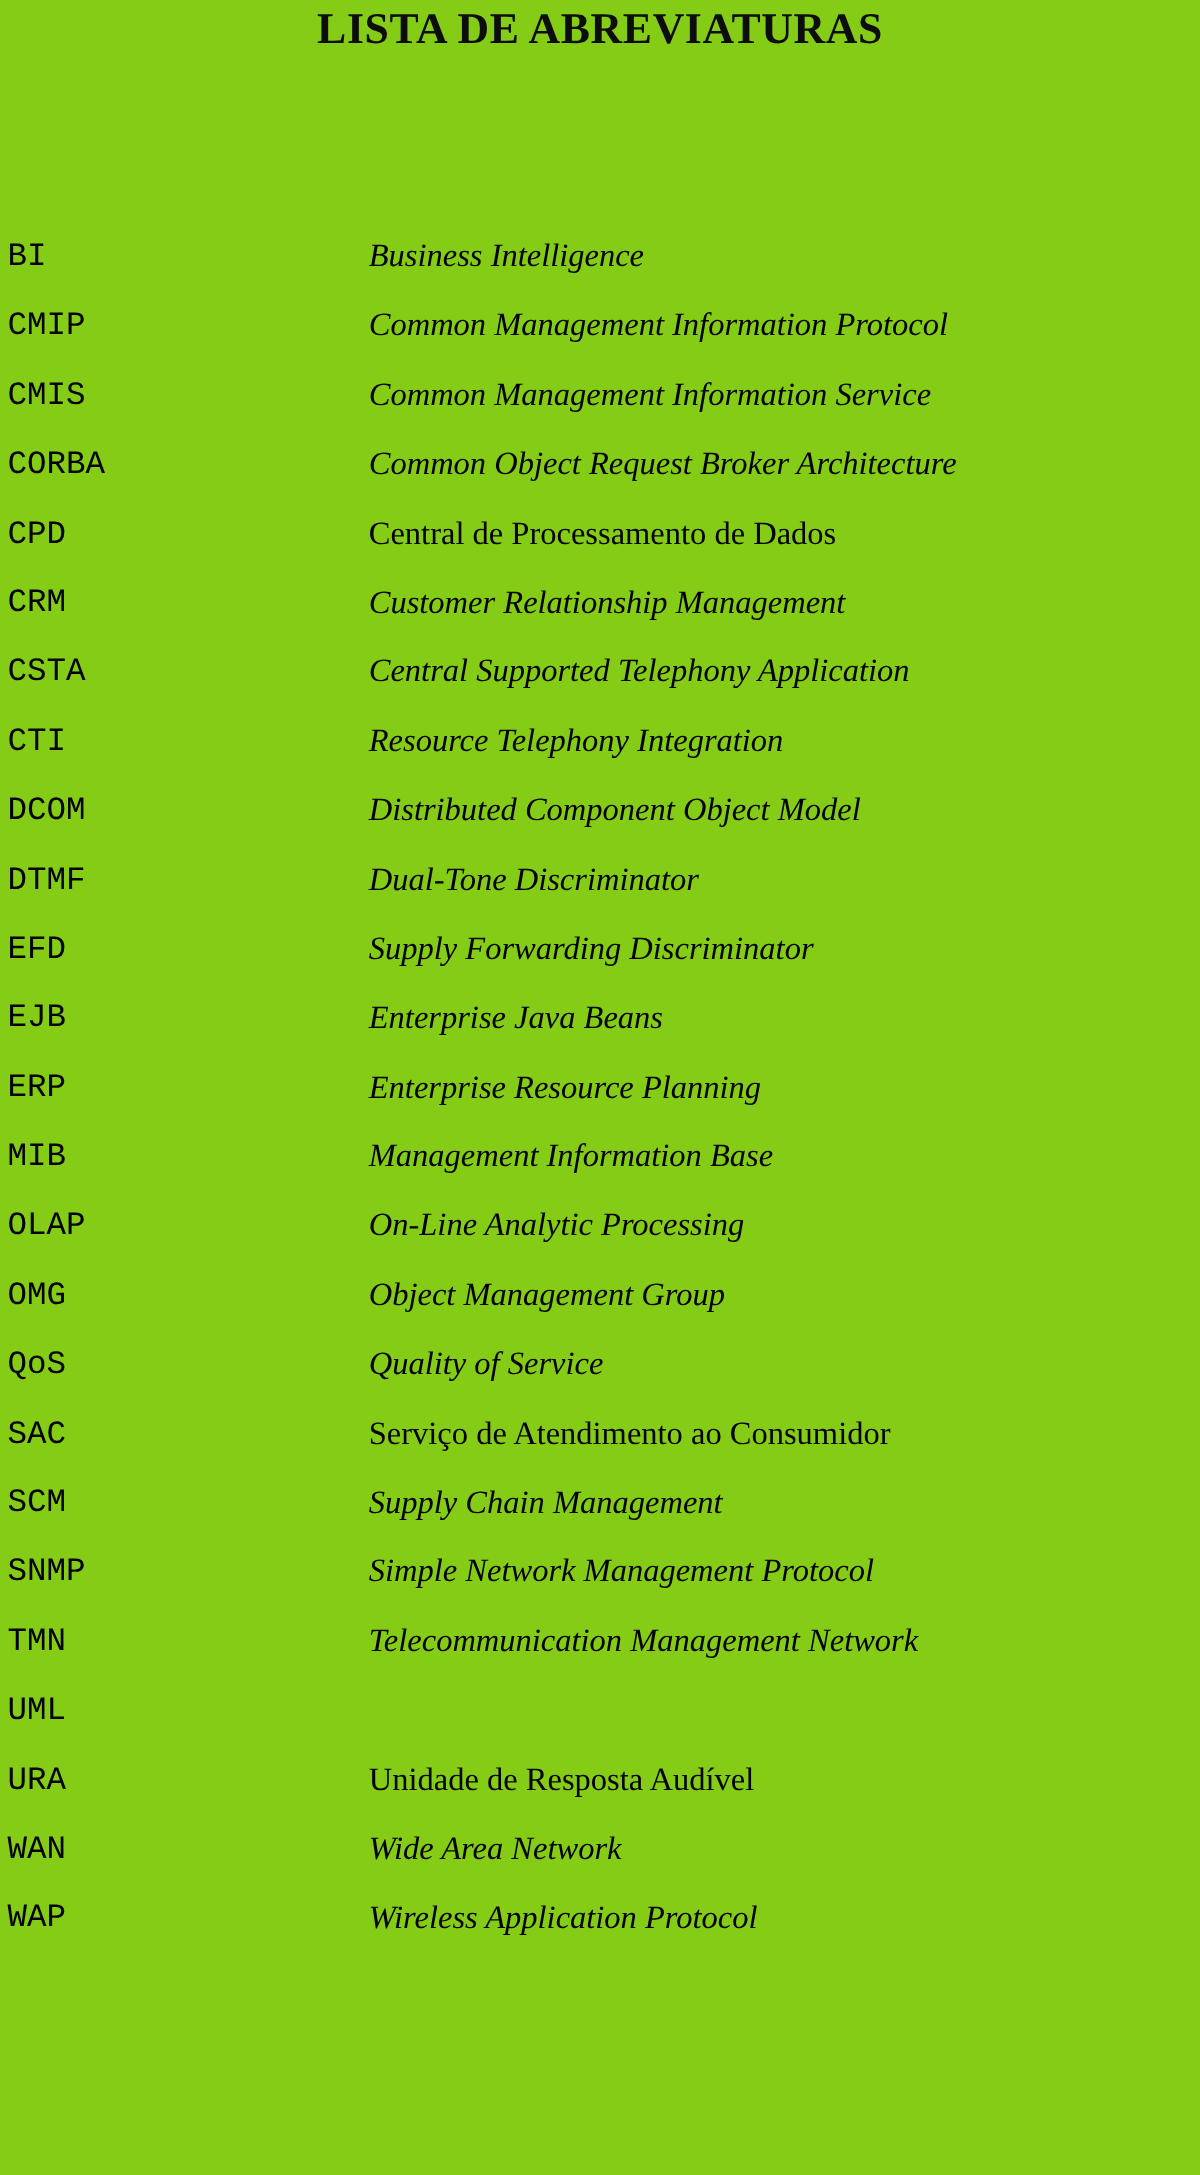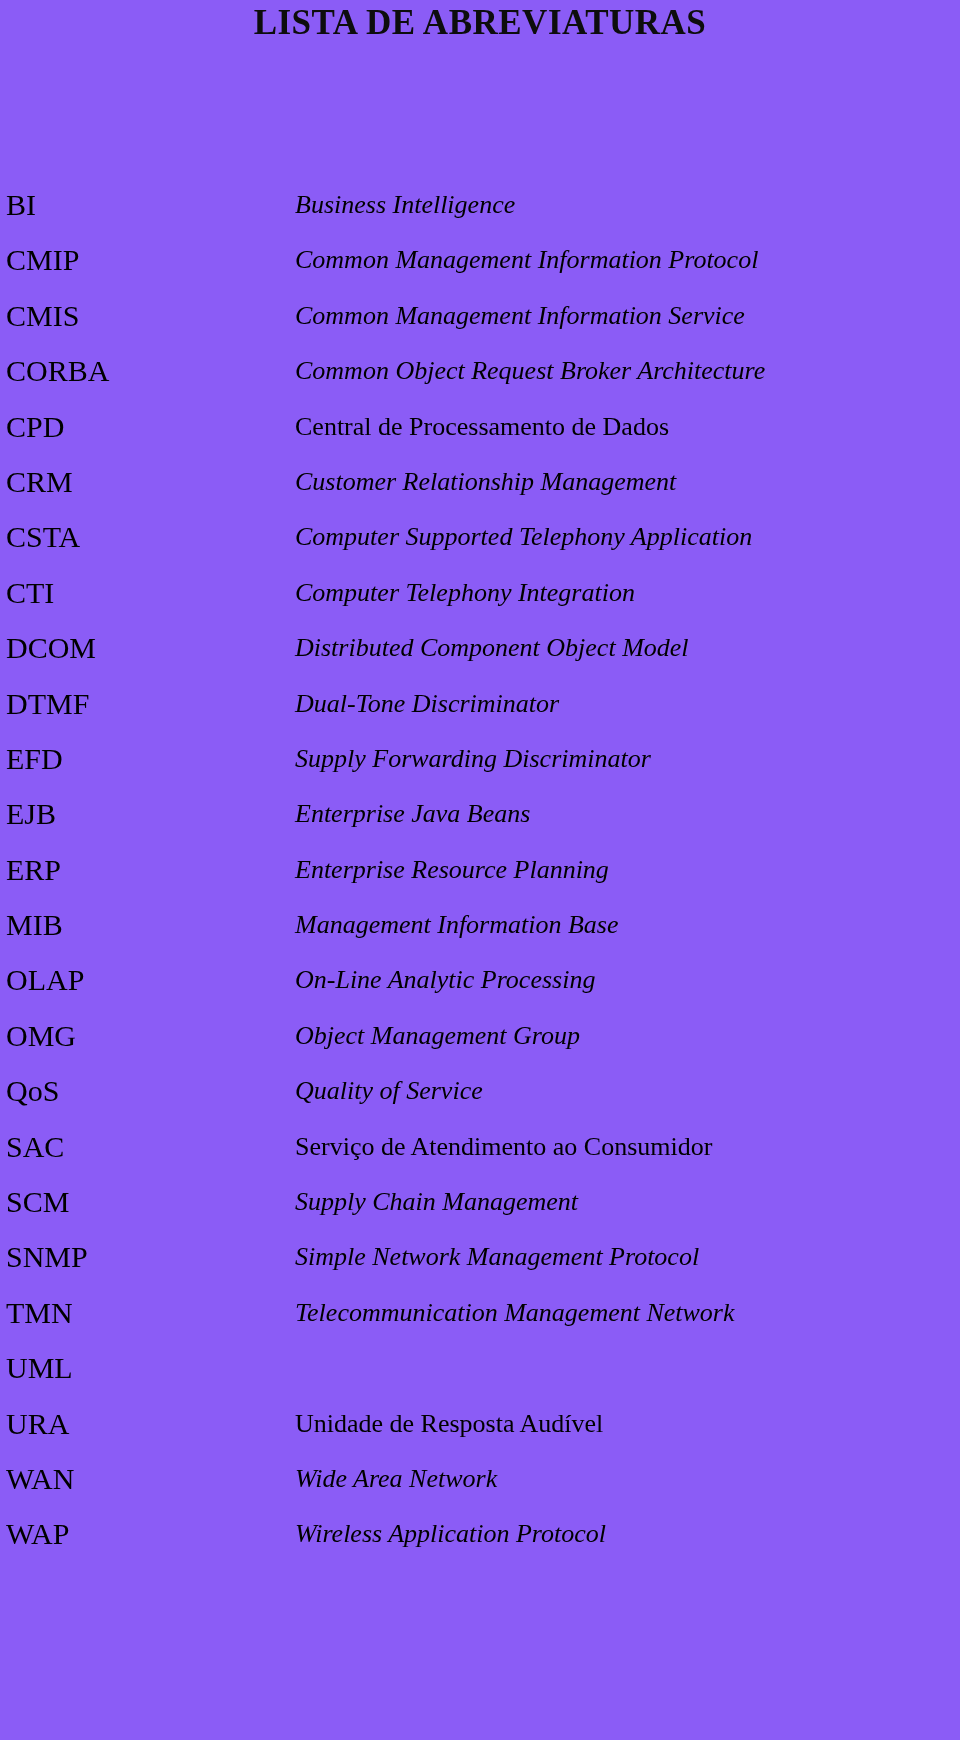--- a/index.html
+++ b/index.html
@@ -13,21 +13,21 @@
     font-family: "Liberation Serif", "DejaVu Serif", serif;
     color: #000000;
     overflow: hidden;
     position: relative;
   }
 
   .page {
     position: relative;
     width: 960px;
     height: 1740px;
-    background: #8b5cf6;
+    background: #84cc16;
   }
 
   .page-title {
     position: absolute;
     left: 0;
     top: 2px;
     width: 960px;
     text-align: center;
     font-family: "Liberation Serif", "DejaVu Serif", serif;
     font-weight: bold;
@@ -49,24 +49,24 @@
     position: relative;
     height: 55.4px;
     display: block;
   }
 
   .abbrev-term {
     position: absolute;
     left: 6px;
     top: 0;
     width: 270px;
-    font-family: Liberation Serif, serif;
+    font-family: Liberation Mono, monospace;
     font-style: normal;
     font-weight: normal;
-    font-size: 30px;
+    font-size: 26px;
     line-height: 38px;
     color: #000000;
     white-space: nowrap;
   }
 
   .abbrev-def {
     position: absolute;
     left: 295px;
     top: 0;
     width: 660px;
@@ -110,25 +110,25 @@
       <div class="abbrev-row">
         <div class="abbrev-term">CPD</div>
         <div class="abbrev-def upright">Central de Processamento de Dados</div>
       </div>
       <div class="abbrev-row">
         <div class="abbrev-term">CRM</div>
         <div class="abbrev-def">Customer Relationship Management</div>
       </div>
       <div class="abbrev-row">
         <div class="abbrev-term">CSTA</div>
-        <div class="abbrev-def">Computer Supported Telephony Application</div>
+        <div class="abbrev-def">Central Supported Telephony Application</div>
       </div>
       <div class="abbrev-row">
         <div class="abbrev-term">CTI</div>
-        <div class="abbrev-def">Computer Telephony Integration</div>
+        <div class="abbrev-def">Resource Telephony Integration</div>
       </div>
       <div class="abbrev-row">
         <div class="abbrev-term">DCOM</div>
         <div class="abbrev-def">Distributed Component Object Model</div>
       </div>
       <div class="abbrev-row">
         <div class="abbrev-term">DTMF</div>
         <div class="abbrev-def">Dual-Tone Discriminator</div>
       </div>
       <div class="abbrev-row">

